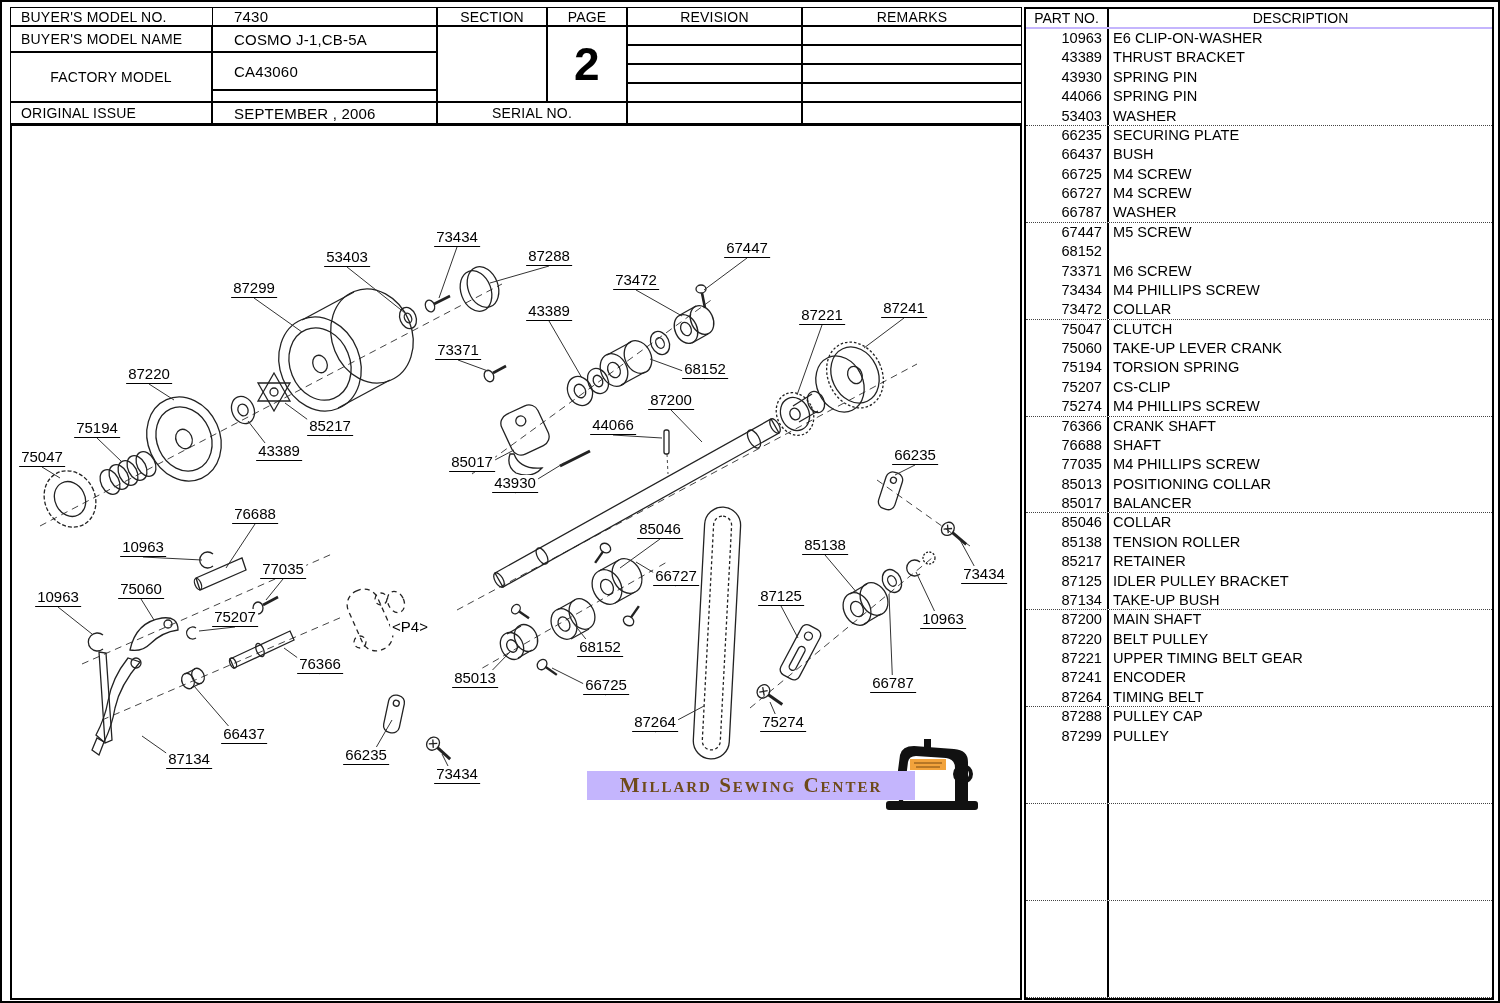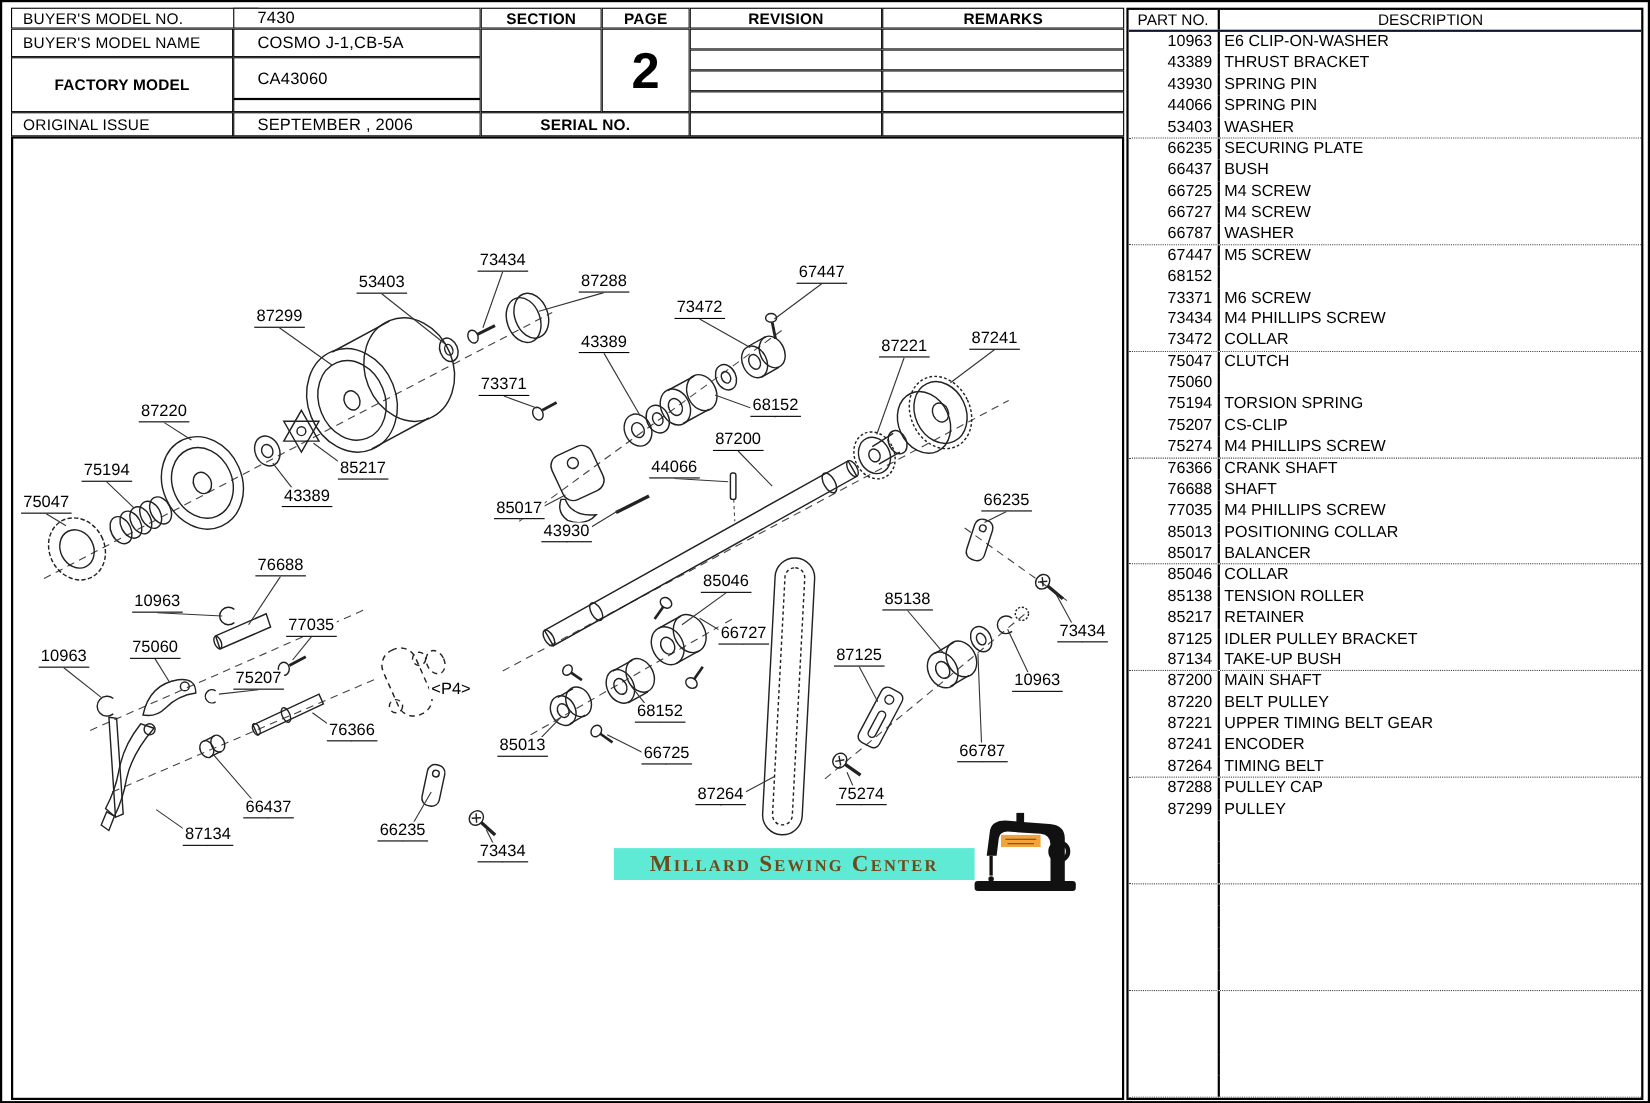--- a/index.html
+++ b/index.html
@@ -4,39 +4,39 @@
 <style>
   * { margin:0; padding:0; box-sizing:border-box; }
   body { background:#9a9a9a; font-family:"Liberation Sans", sans-serif; }
   .page { position:relative; width:1500px; height:1003px; background:#fff;
           border:2px solid #000; color:#000; overflow:hidden; }
 
   
   .cell { position:absolute; border:1px solid #000; background:#fff;
           display:flex; align-items:center; font-size:14px; letter-spacing:.2px; }
   .cell.lbl { padding-left:10px; }
-  .cell.ctr { justify-content:center; padding-left:0;font-weight:bold; }
+  .cell.ctr { justify-content:center; padding-left:0; }
   .cell.val { padding-left:21px; font-size:15px; }
   .cell.pagenum { justify-content:center; font-size:46px; font-weight:bold; }
 
   
   .diagram-box { position:absolute; left:8px; top:122px; width:1012px; height:876px;
                  border:2px solid #000; background:transparent; }
   .svg-layer  { position:absolute; left:0; top:0; width:1500px; height:1003px; pointer-events:none; }
   .label-layer{ position:absolute; left:0; top:0; width:1020px; height:1003px; }
   .plabel { position:absolute; transform:translate(-50%,-50%); font-size:15px;
             line-height:16px; padding:0 2px 1px; background:#fff;
             border-bottom:1.4px solid #000; white-space:nowrap; }
   .plabel.noline { border-bottom:none; }
 
   
   .parts { position:absolute; left:1022px; top:5px; width:470px; height:993px;
            border:2px solid #000; background:#fff; display:flex; flex-direction:column;
            overflow:hidden; }
-  .parts-head { display:flex; height:20px; flex:none; border-bottom:2px solid #0f172a; font-size:14px; }
+  .parts-head { display:flex; height:20px; flex:none; border-bottom:2px solid #c4b5fd; font-size:14px; }
   .parts-head > div { display:flex; align-items:center; justify-content:center; }
   .hno   { width:83px; flex:none; border-right:2px solid #000; }
   .hdesc { flex:1; }
   .parts-body { flex:1; display:flex; flex-direction:column; }
   .prow { display:flex; height:19.38px; flex:none; font-size:14.6px; line-height:19px; }
   .prow.group-end { border-bottom:1px dotted #444; }
   .pno   { width:83px; flex:none; text-align:right; padding-right:5px; border-right:2px solid #000; }
   .pdesc { flex:1; padding-left:4px; white-space:nowrap; overflow:hidden; }
 
   
@@ -442,21 +442,21 @@
       <div class="plabel" style="left: 604px; top: 684px;">66725</div>
       <div class="plabel" style="left: 891px; top: 682px;">66787</div>
       <div class="plabel" style="left: 653px; top: 721px;">87264</div>
       <div class="plabel" style="left: 781px; top: 721px;">75274</div>
       <div class="plabel" style="left: 242px; top: 733px;">66437</div>
       <div class="plabel" style="left: 187px; top: 758px;">87134</div>
       <div class="plabel" style="left: 364px; top: 754px;">66235</div>
       <div class="plabel" style="left: 455px; top: 773px;">73434</div>
     </div>
 
-  <div class="logo-bar" style="background: #5eead4;">
+  <div class="logo-bar" style="background: #c4b5fd; margin-left: 29px;">
     <span class="logo-text" style="color: rgb(110, 74, 26);">Millard Sewing Center</span>
   </div>
 
   <div class="parts">
     <div class="parts-head">
       <div class="hno">PART NO.</div>
       <div class="hdesc">DESCRIPTION</div>
     </div>
     <div class="parts-body">
         <div class="prow">
@@ -517,20 +517,21 @@
         <div class="prow group-end">
           <div class="pno">73472</div>
           <div class="pdesc">COLLAR</div>
         </div>
         <div class="prow">
           <div class="pno">75047</div>
           <div class="pdesc">CLUTCH</div>
         </div>
         <div class="prow">
           <div class="pno">75060</div>
+          <div class="pdesc">TAKE-UP LEVER CRANK</div>
         </div>
         <div class="prow">
           <div class="pno">75194</div>
           <div class="pdesc">TORSION SPRING</div>
         </div>
         <div class="prow">
           <div class="pno">75207</div>
           <div class="pdesc">CS-CLIP</div>
         </div>
         <div class="prow group-end">

